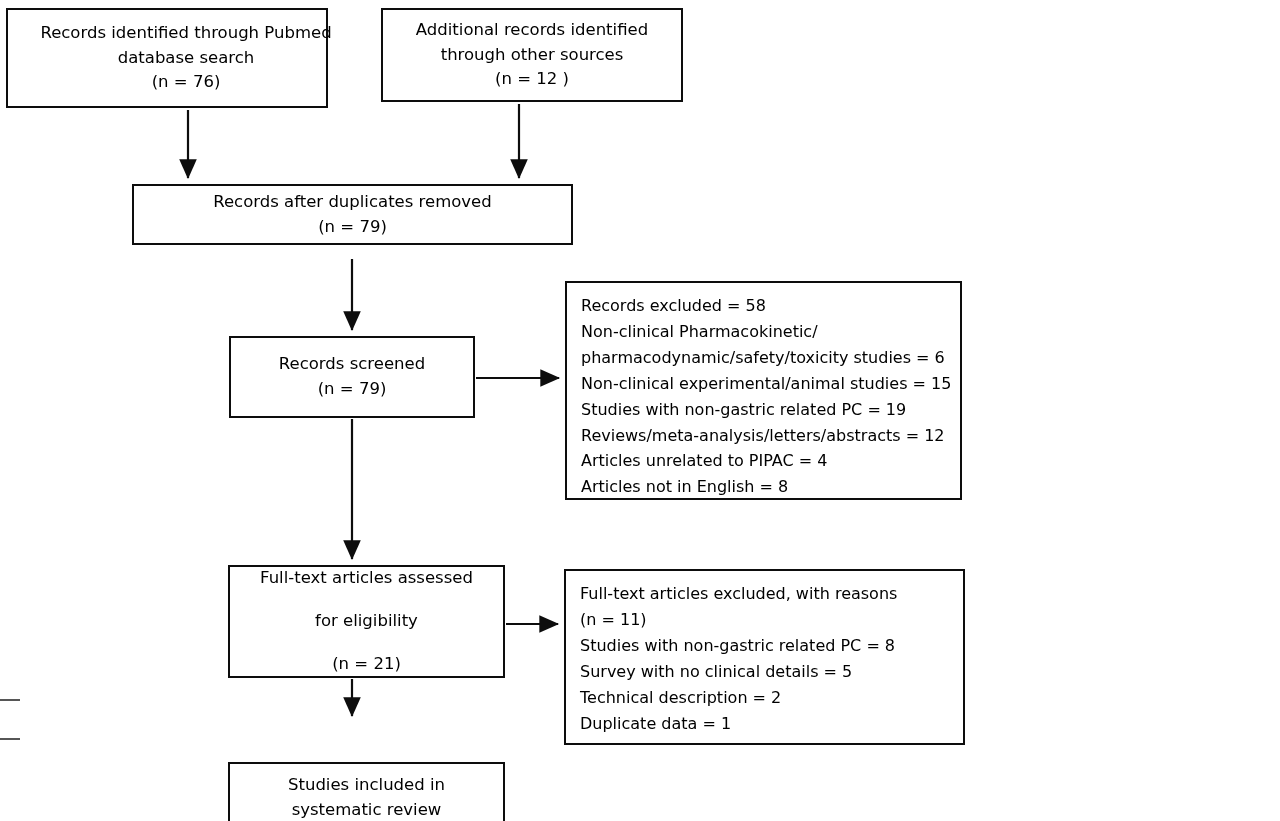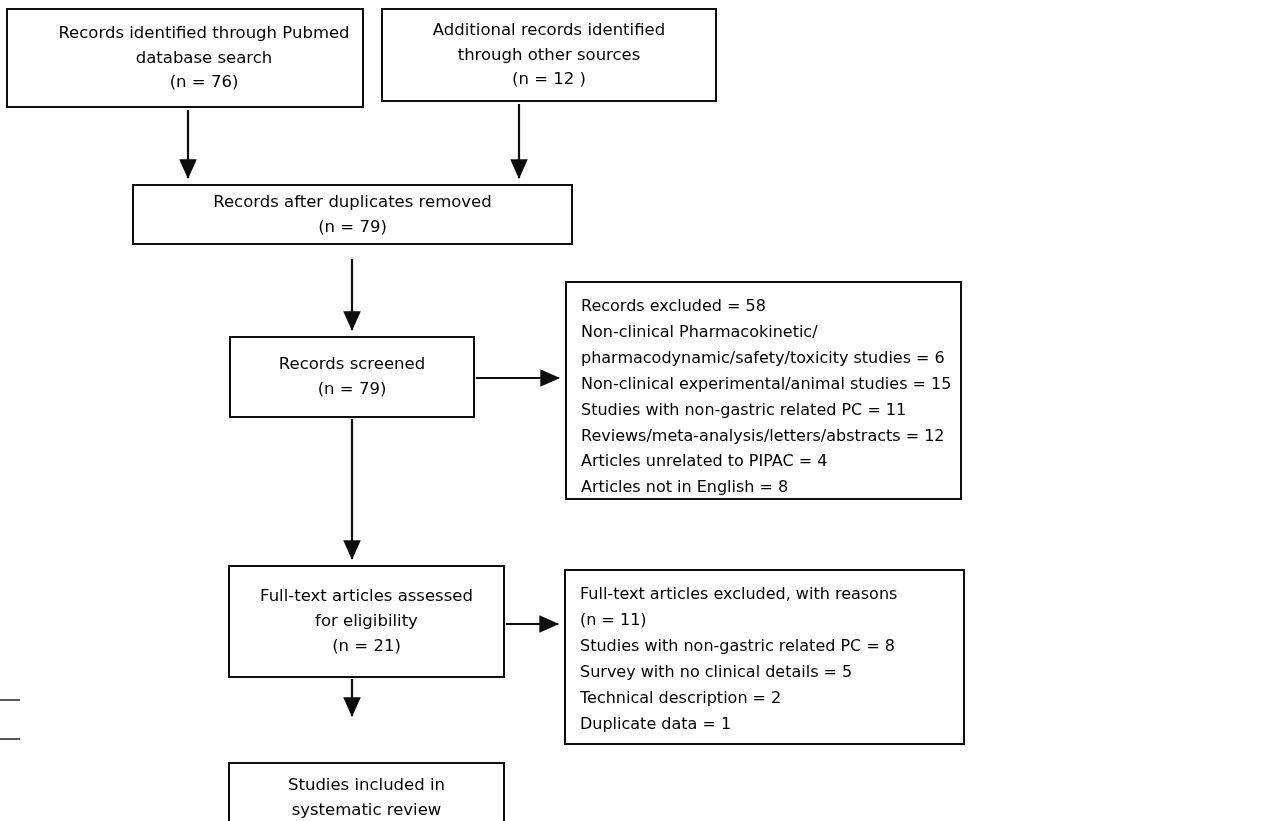--- a/index.html
+++ b/index.html
@@ -48,26 +48,26 @@
   }
   svg.arrows {
     position: absolute;
     left: 0;
     top: 0;
     width: 1280px;
     height: 821px;
     overflow: visible;
   }
   
-  #box-pubmed      { left: 6px;   top: 8px;   width: 358px; height: 100px; padding-left: 46px; }
-  #box-other       { left: 381px; top: 8px;   width: 336px; height: 94px; }
+  #box-pubmed      { left: 6px;   top: 8px;   width: 322px; height: 100px; padding-left: 46px; }
+  #box-other       { left: 381px; top: 8px;   width: 302px; height: 94px; }
   #box-dupes       { left: 132px; top: 184px; width: 441px; height: 61px; }
   #box-screened    { left: 229px; top: 336px; width: 246px; height: 82px; }
   #box-excluded    { left: 565px; top: 281px; width: 397px; height: 219px; }
-  #box-fulltext    { left: 228px; top: 565px; width: 277px; height: 113px; }
+  #box-fulltext    { left: 228px; top: 565px; width: 277px; height: 113px; gap: 18px; }
   #box-ftexcluded  { left: 564px; top: 541px; width: 401px; height: 176px; margin-top: 28px; }
   #box-included    { left: 228px; top: 722px; width: 277px; height: 96px; margin-top: 40px; }
 
   #box-excluded .line, #box-ftexcluded .line { font-size: 16px; line-height: 1.62; }
 </style>
 </head>
 <body>
 
 <div id="canvas">
 
@@ -116,21 +116,21 @@
   <div class="box" id="box-screened">
     <span class="line">Records screened</span>
     <span class="line">(n = 79)</span>
   </div>
 
   <div class="box left-align" id="box-excluded">
     <span class="line">Records excluded = 58</span>
     <span class="line">Non-clinical Pharmacokinetic/</span>
     <span class="line">pharmacodynamic/safety/toxicity studies = 6</span>
     <span class="line">Non-clinical experimental/animal studies = 15</span>
-    <span class="line">Studies with non-gastric related PC = 11</span>
+    <span class="line">Studies with non-gastric related PC = 19</span>
     <span class="line">Reviews/meta-analysis/letters/abstracts = 12</span>
     <span class="line">Articles unrelated to PIPAC = 4</span>
     <span class="line">Articles not in English = 8</span>
   </div>
 
   <div class="box" id="box-fulltext">
     <span class="line">Full-text articles assessed</span>
     <span class="line">for eligibility</span>
     <span class="line">(n = 21)</span>
   </div>

